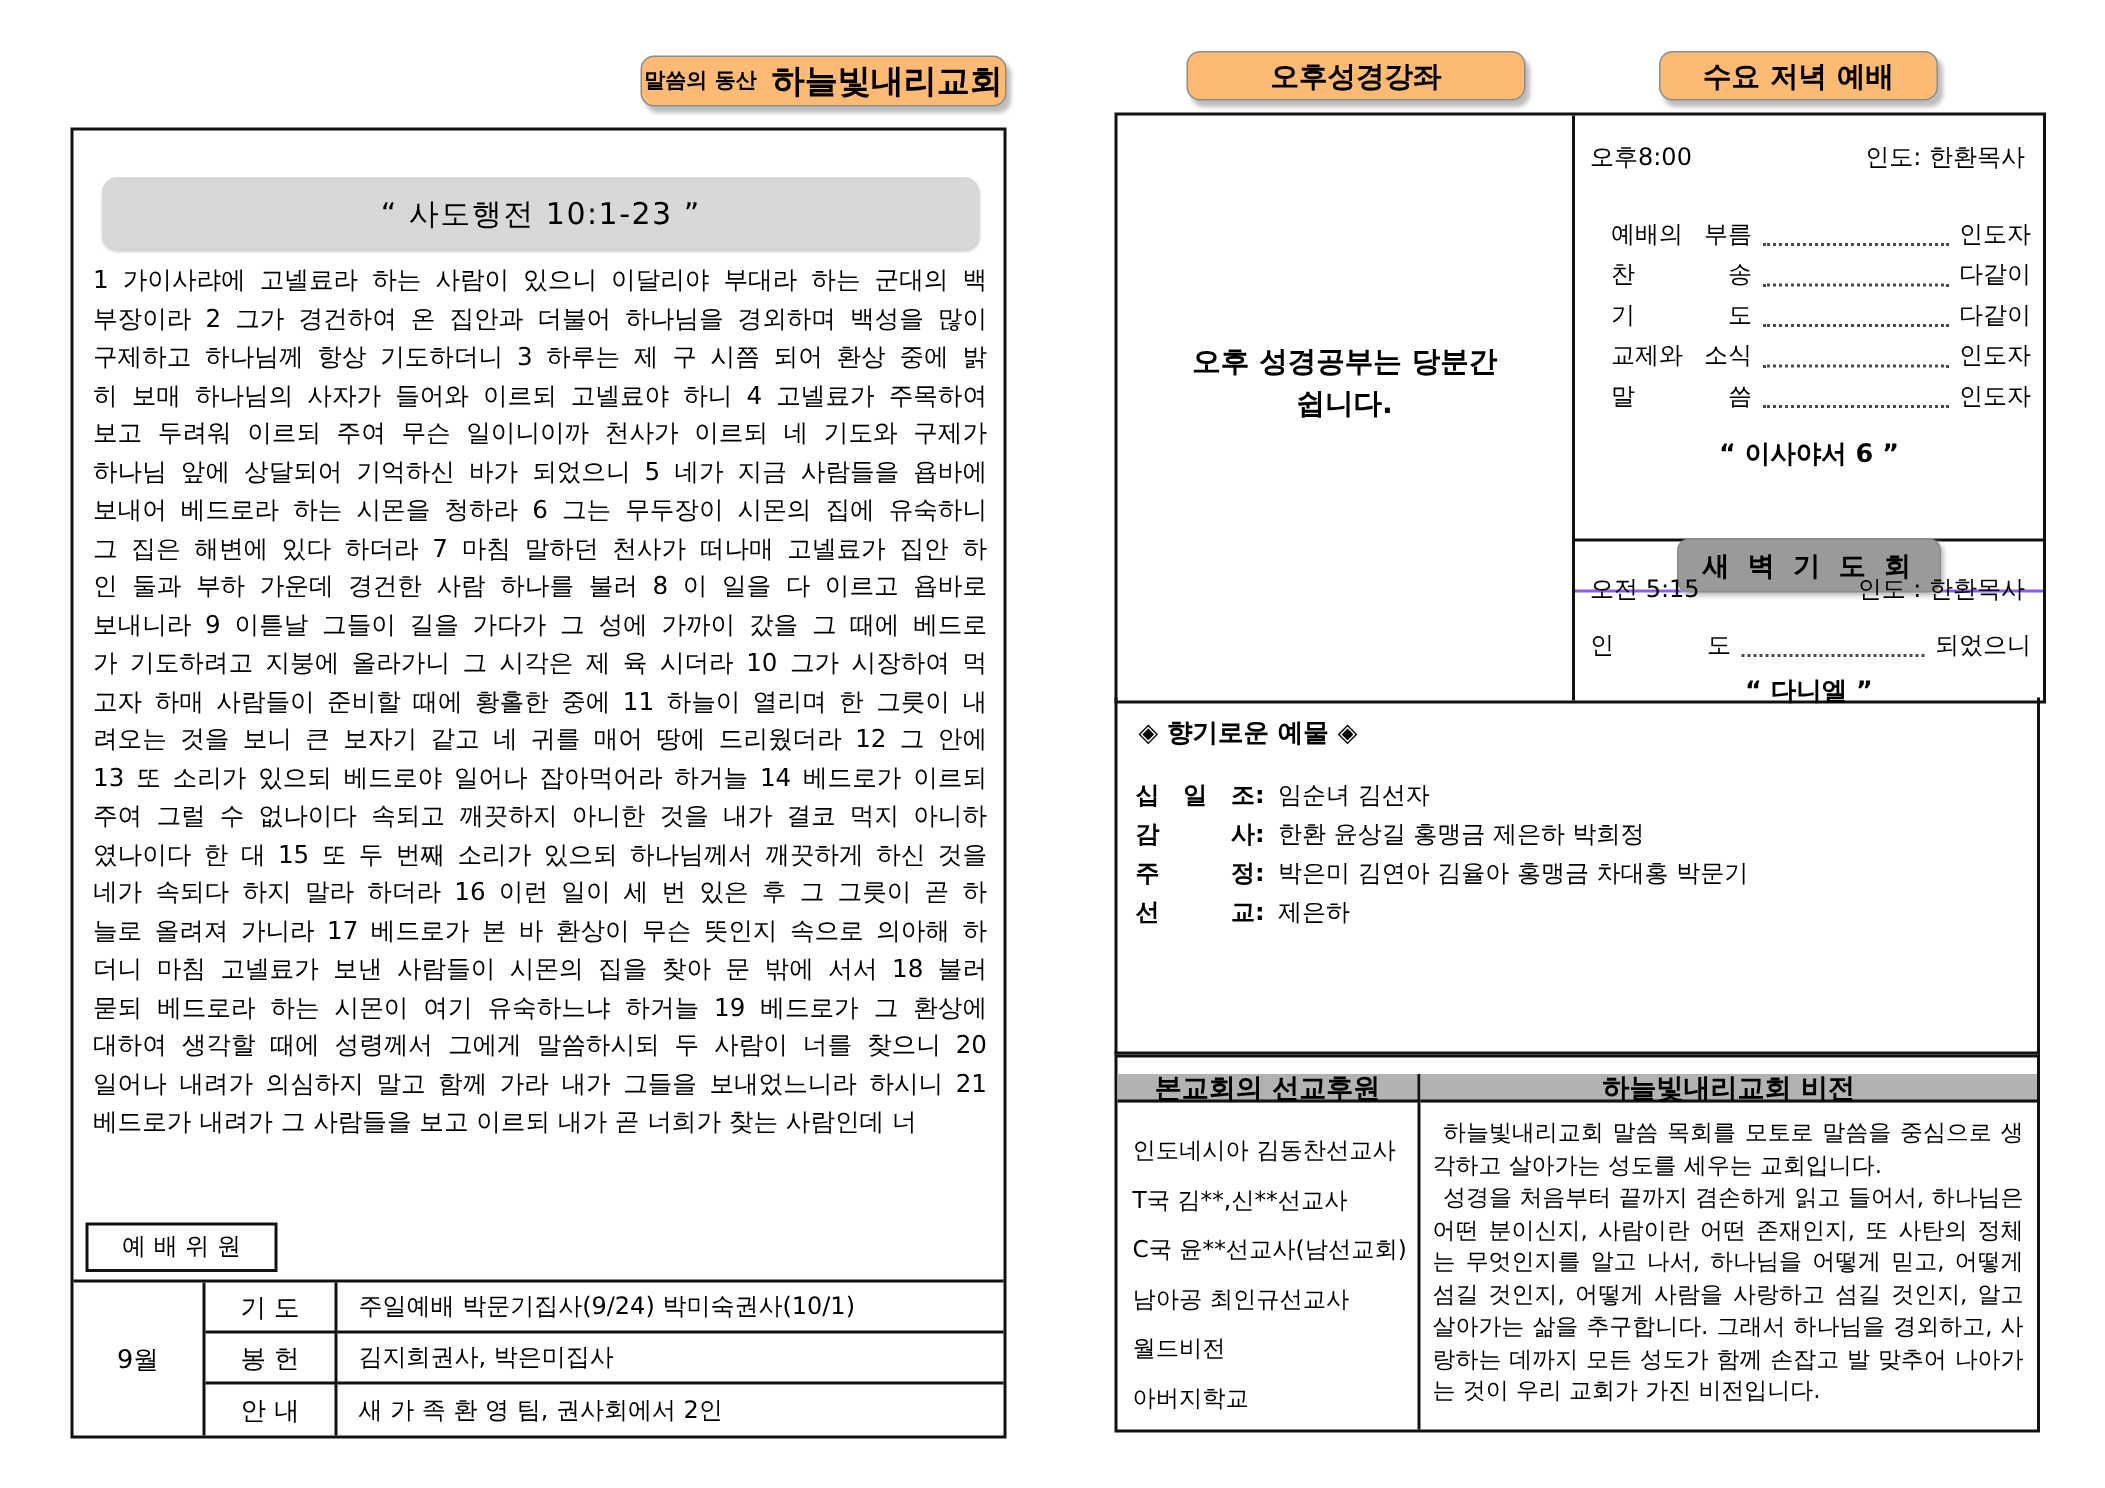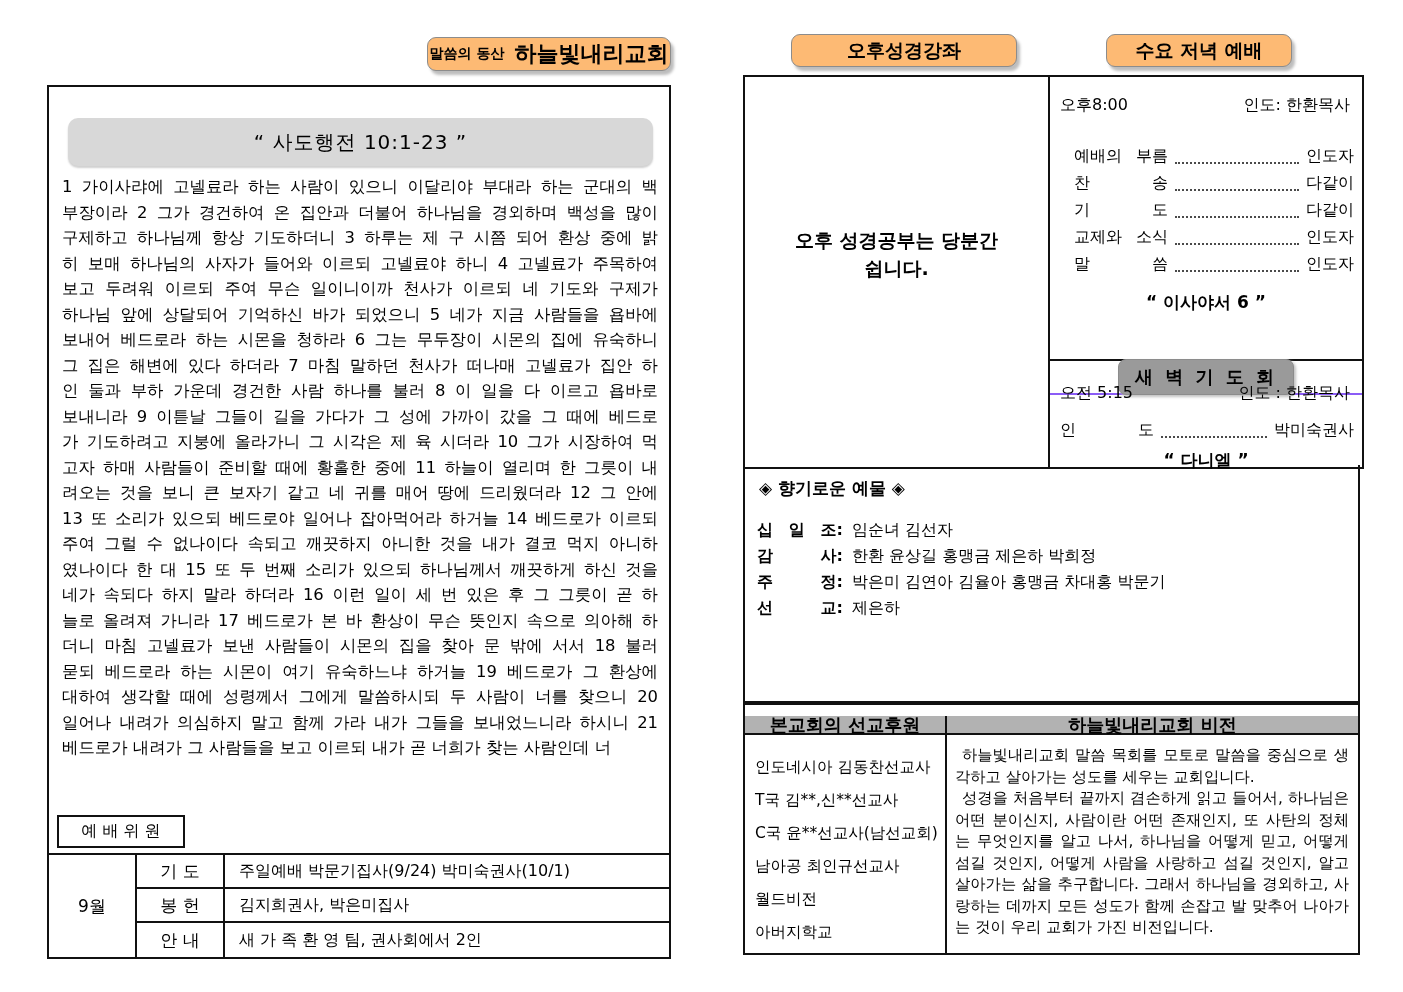--- a/index.html
+++ b/index.html
@@ -196,21 +196,21 @@
 
     <div class="meta dawn">
       <span>오전 5:15</span>
       <span>인도 : 한환목사</span>
     </div>
 
     <div class="dawn-order">
       <div class="order-row">
         <span class="spread-sm">인 도</span>
         <span class="leader"></span>
-        <span class="role">박미숙권사</span>
+        <span class="role">되었으니</span>
       </div>
     </div>
 
     <div class="scripture scr-dawn">“ 다니엘 ”</div>
   </div>
 </div>
 
 <div class="rp-mid">
   <div class="off-heading">◈ 향기로운 예물 ◈</div>
   <div class="off-list">

